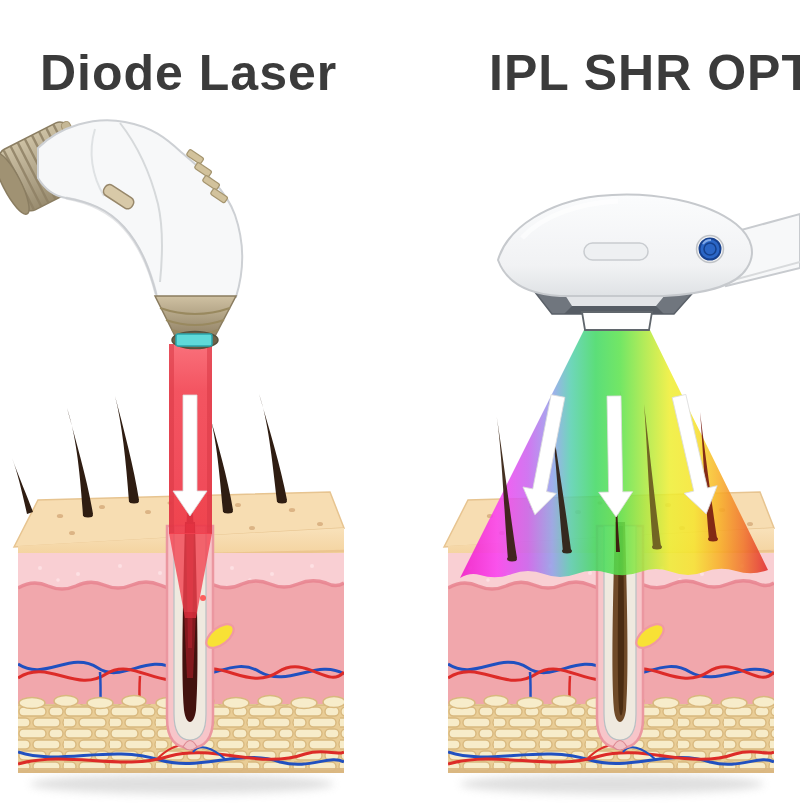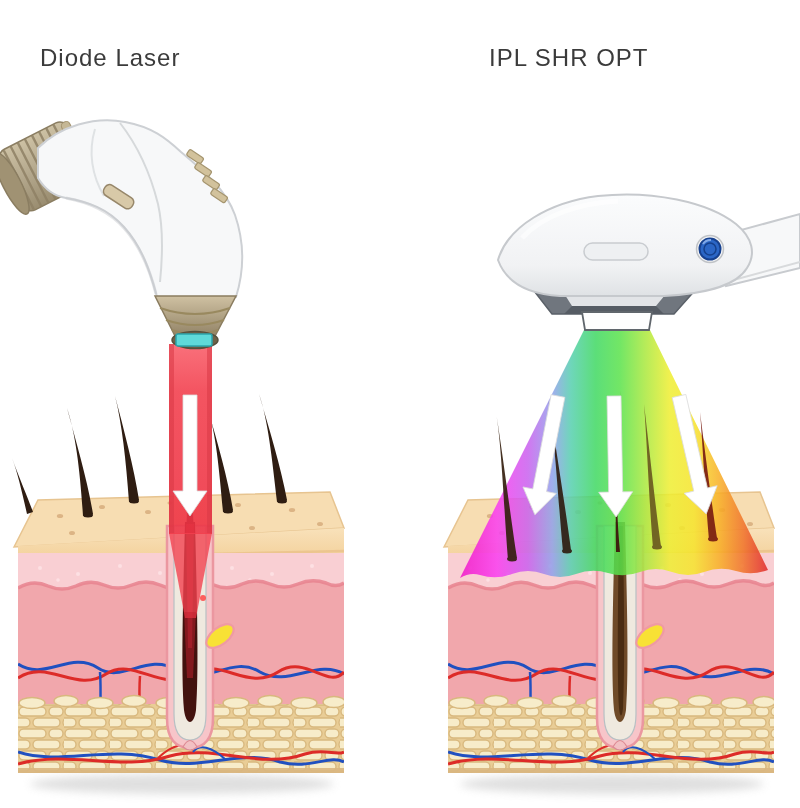--- a/index.html
+++ b/index.html
@@ -1,18 +1,18 @@
 <!DOCTYPE html>
 <html style="--title-text: #3b3b3b; --beam-red: #f2414f; --beam-red-deep: #c21f2e; --aperture-cyan: #5fd9d9; --device-white: #f7f8f9; --device-tan: #b3a78c; --device-tan-dark: #8f8165; --ipl-button-blue: #2b66c6; --ipl-collar-gray: #70767e; --skin-top-face: #f7ddb2; --epidermis-light: #fbe9c8; --epidermis: #f3d09a; --papillary-pink: #f9cfd3; --dermis-pink: #f1a7ac; --dermis-rim: #e8828e; --fat-bg: #e9cd96; --fat-stone: #f7ecca; --fat-stone-edge: #d8b87e; --vessel-red: #dd2b28; --vessel-blue: #2050c0; --follicle-outer: #f7c5c9; --follicle-edge: #eb97a0; --follicle-inner: #efe9df; --hair-dark: #2f1d12; --hair-root-left: #42120e; --hair-root-right: #6f4a28; --gland-yellow: #f8e135; --rainbow-magenta: #f014c8; --rainbow-violet: #8fa0ea; --rainbow-green: #3fd862; --rainbow-yellow: #f6e42a; --rainbow-orange: #f8b024; --rainbow-red: #e0262a; --arrow-white: #ffffff;"><head>
 <meta charset="utf-8">
 <style>
   html,body{margin:0;padding:0;background:#fff;}
   #stage{position:relative;width:800px;height:808px;background:#fff;overflow:hidden;
          font-family:"Liberation Sans",sans-serif;}
-  .panel-title{position:absolute;top:44px;font-size:24px;font-weight:400;
+  .panel-title{position:absolute;top:44px;font-size:50px;font-weight:700;
                color:var(--title-text,#3b3b3b);letter-spacing:1px;white-space:nowrap;}
   #title-left{left:40px;}
   #title-right{left:489px;}
   svg{position:absolute;top:0;left:0;}
 </style>
 </head>
 <body>
 
 <div id="stage">
 

